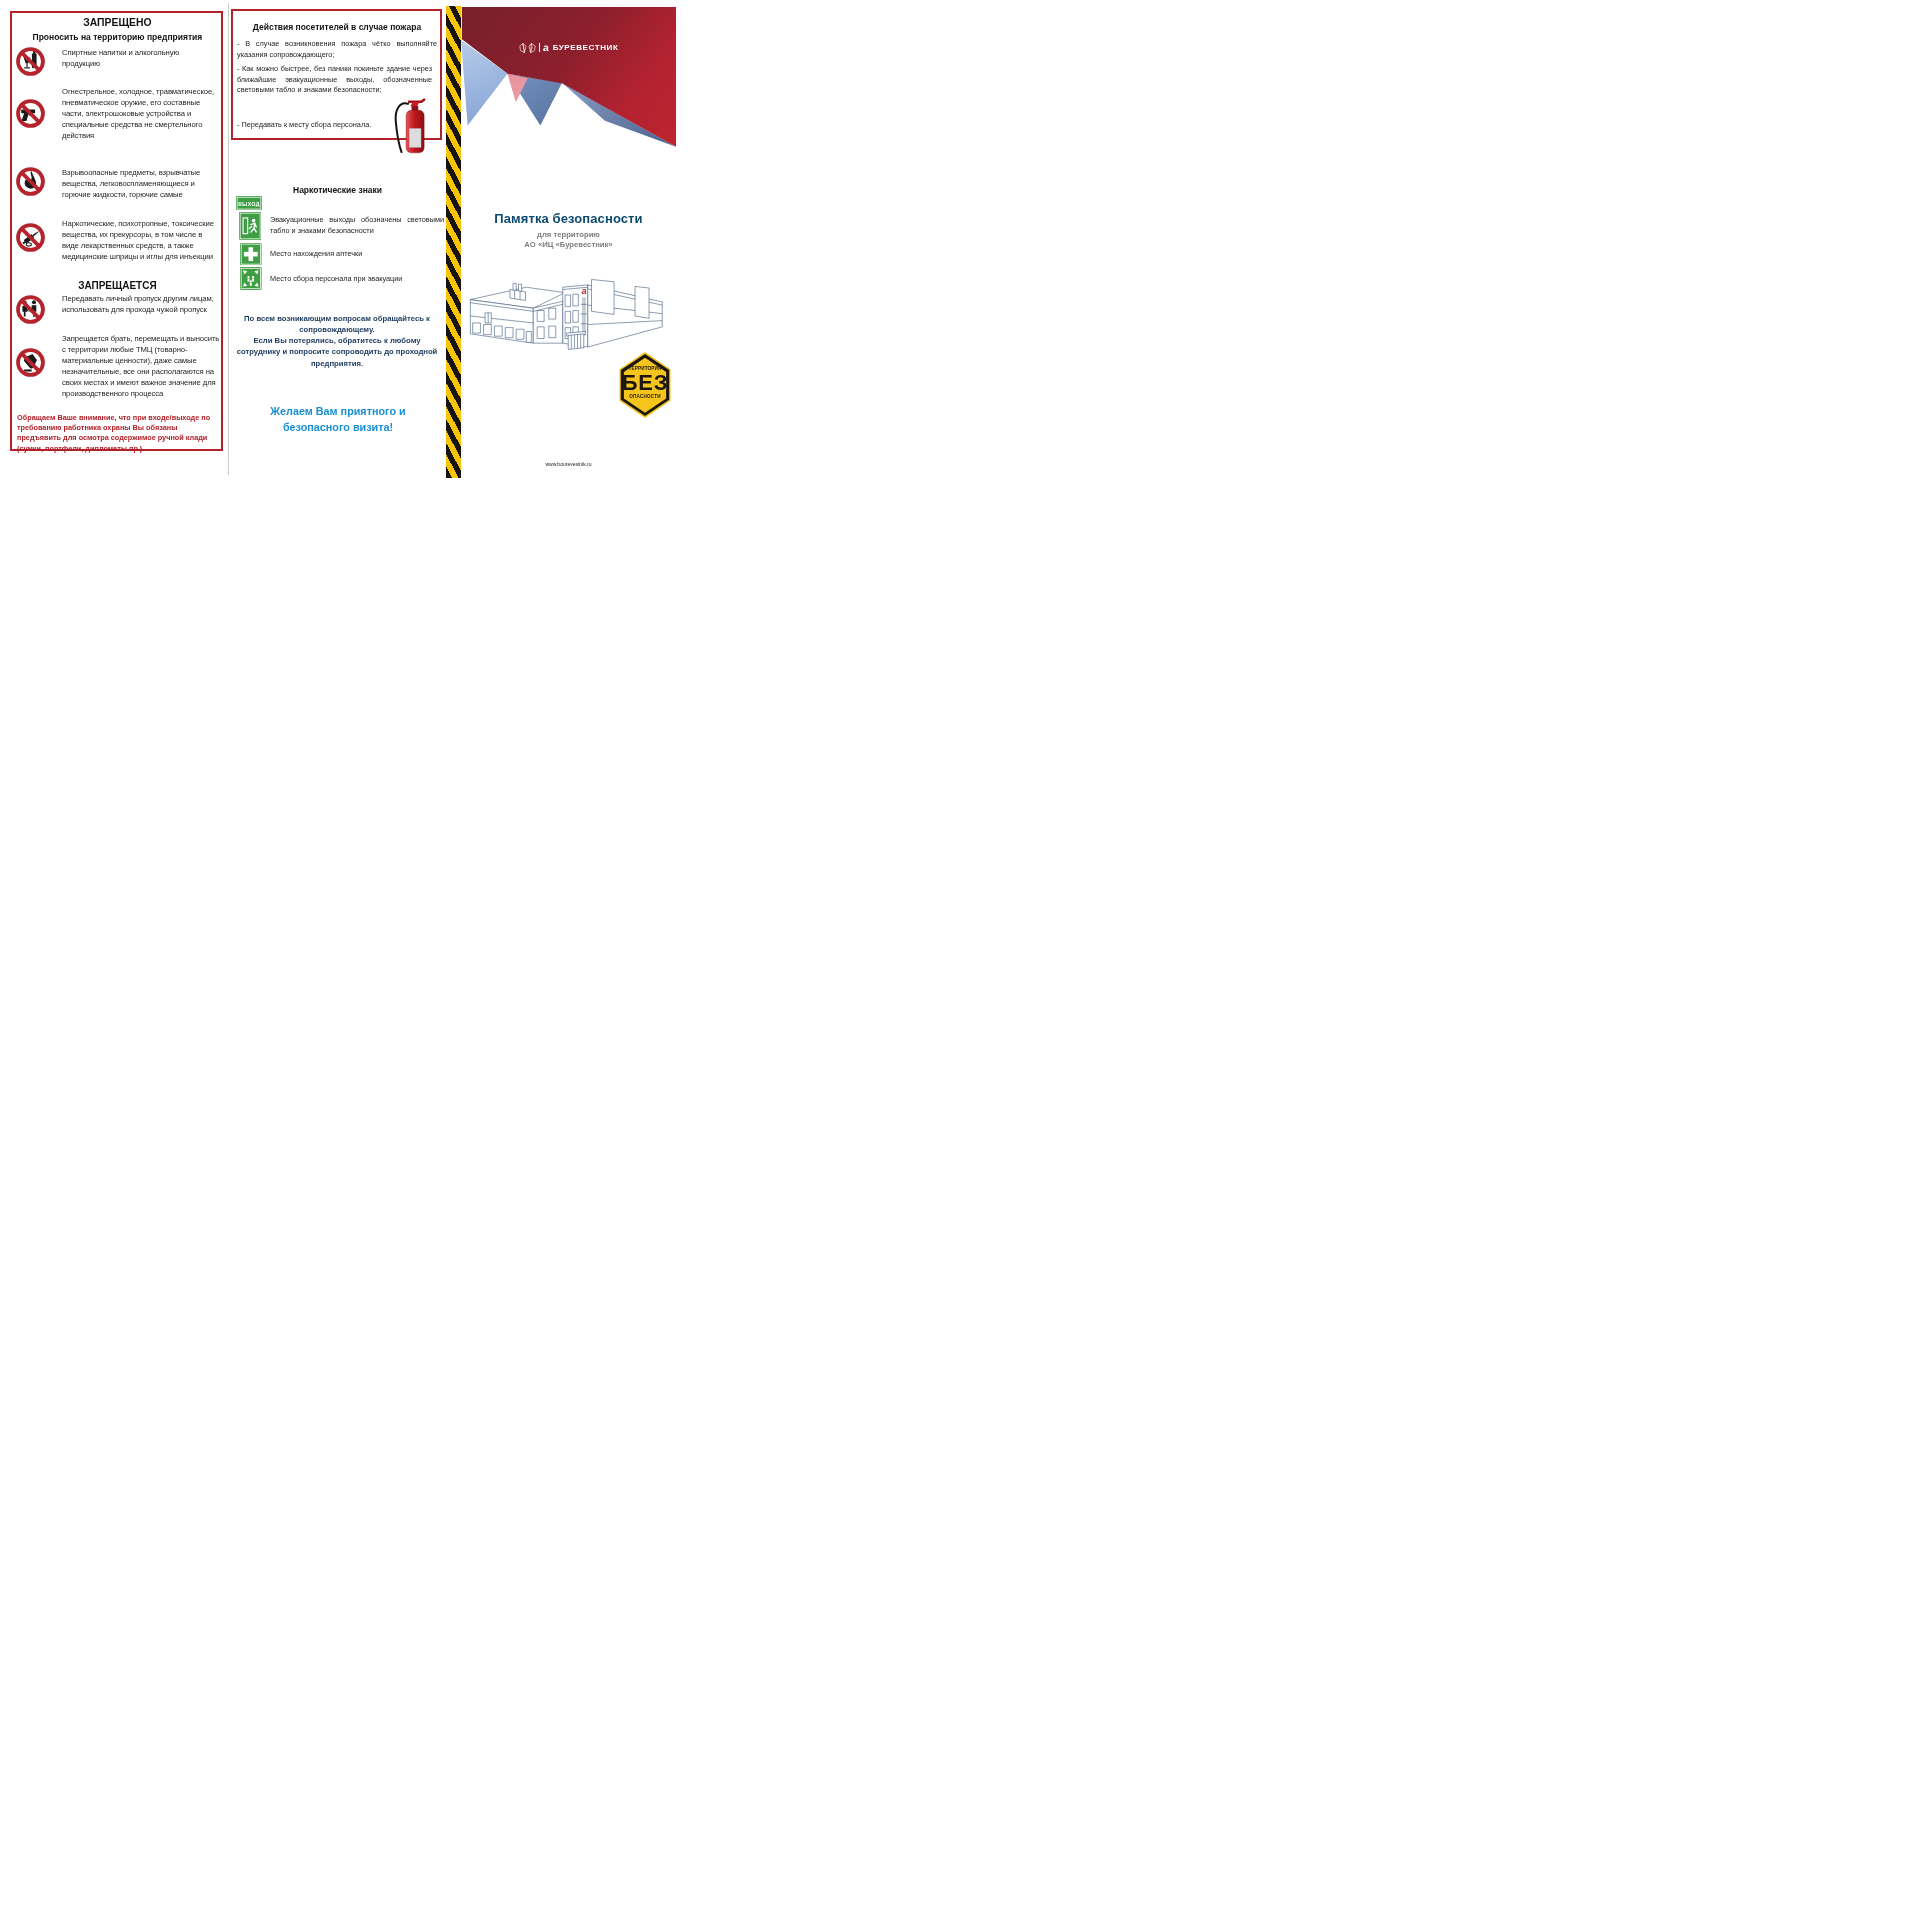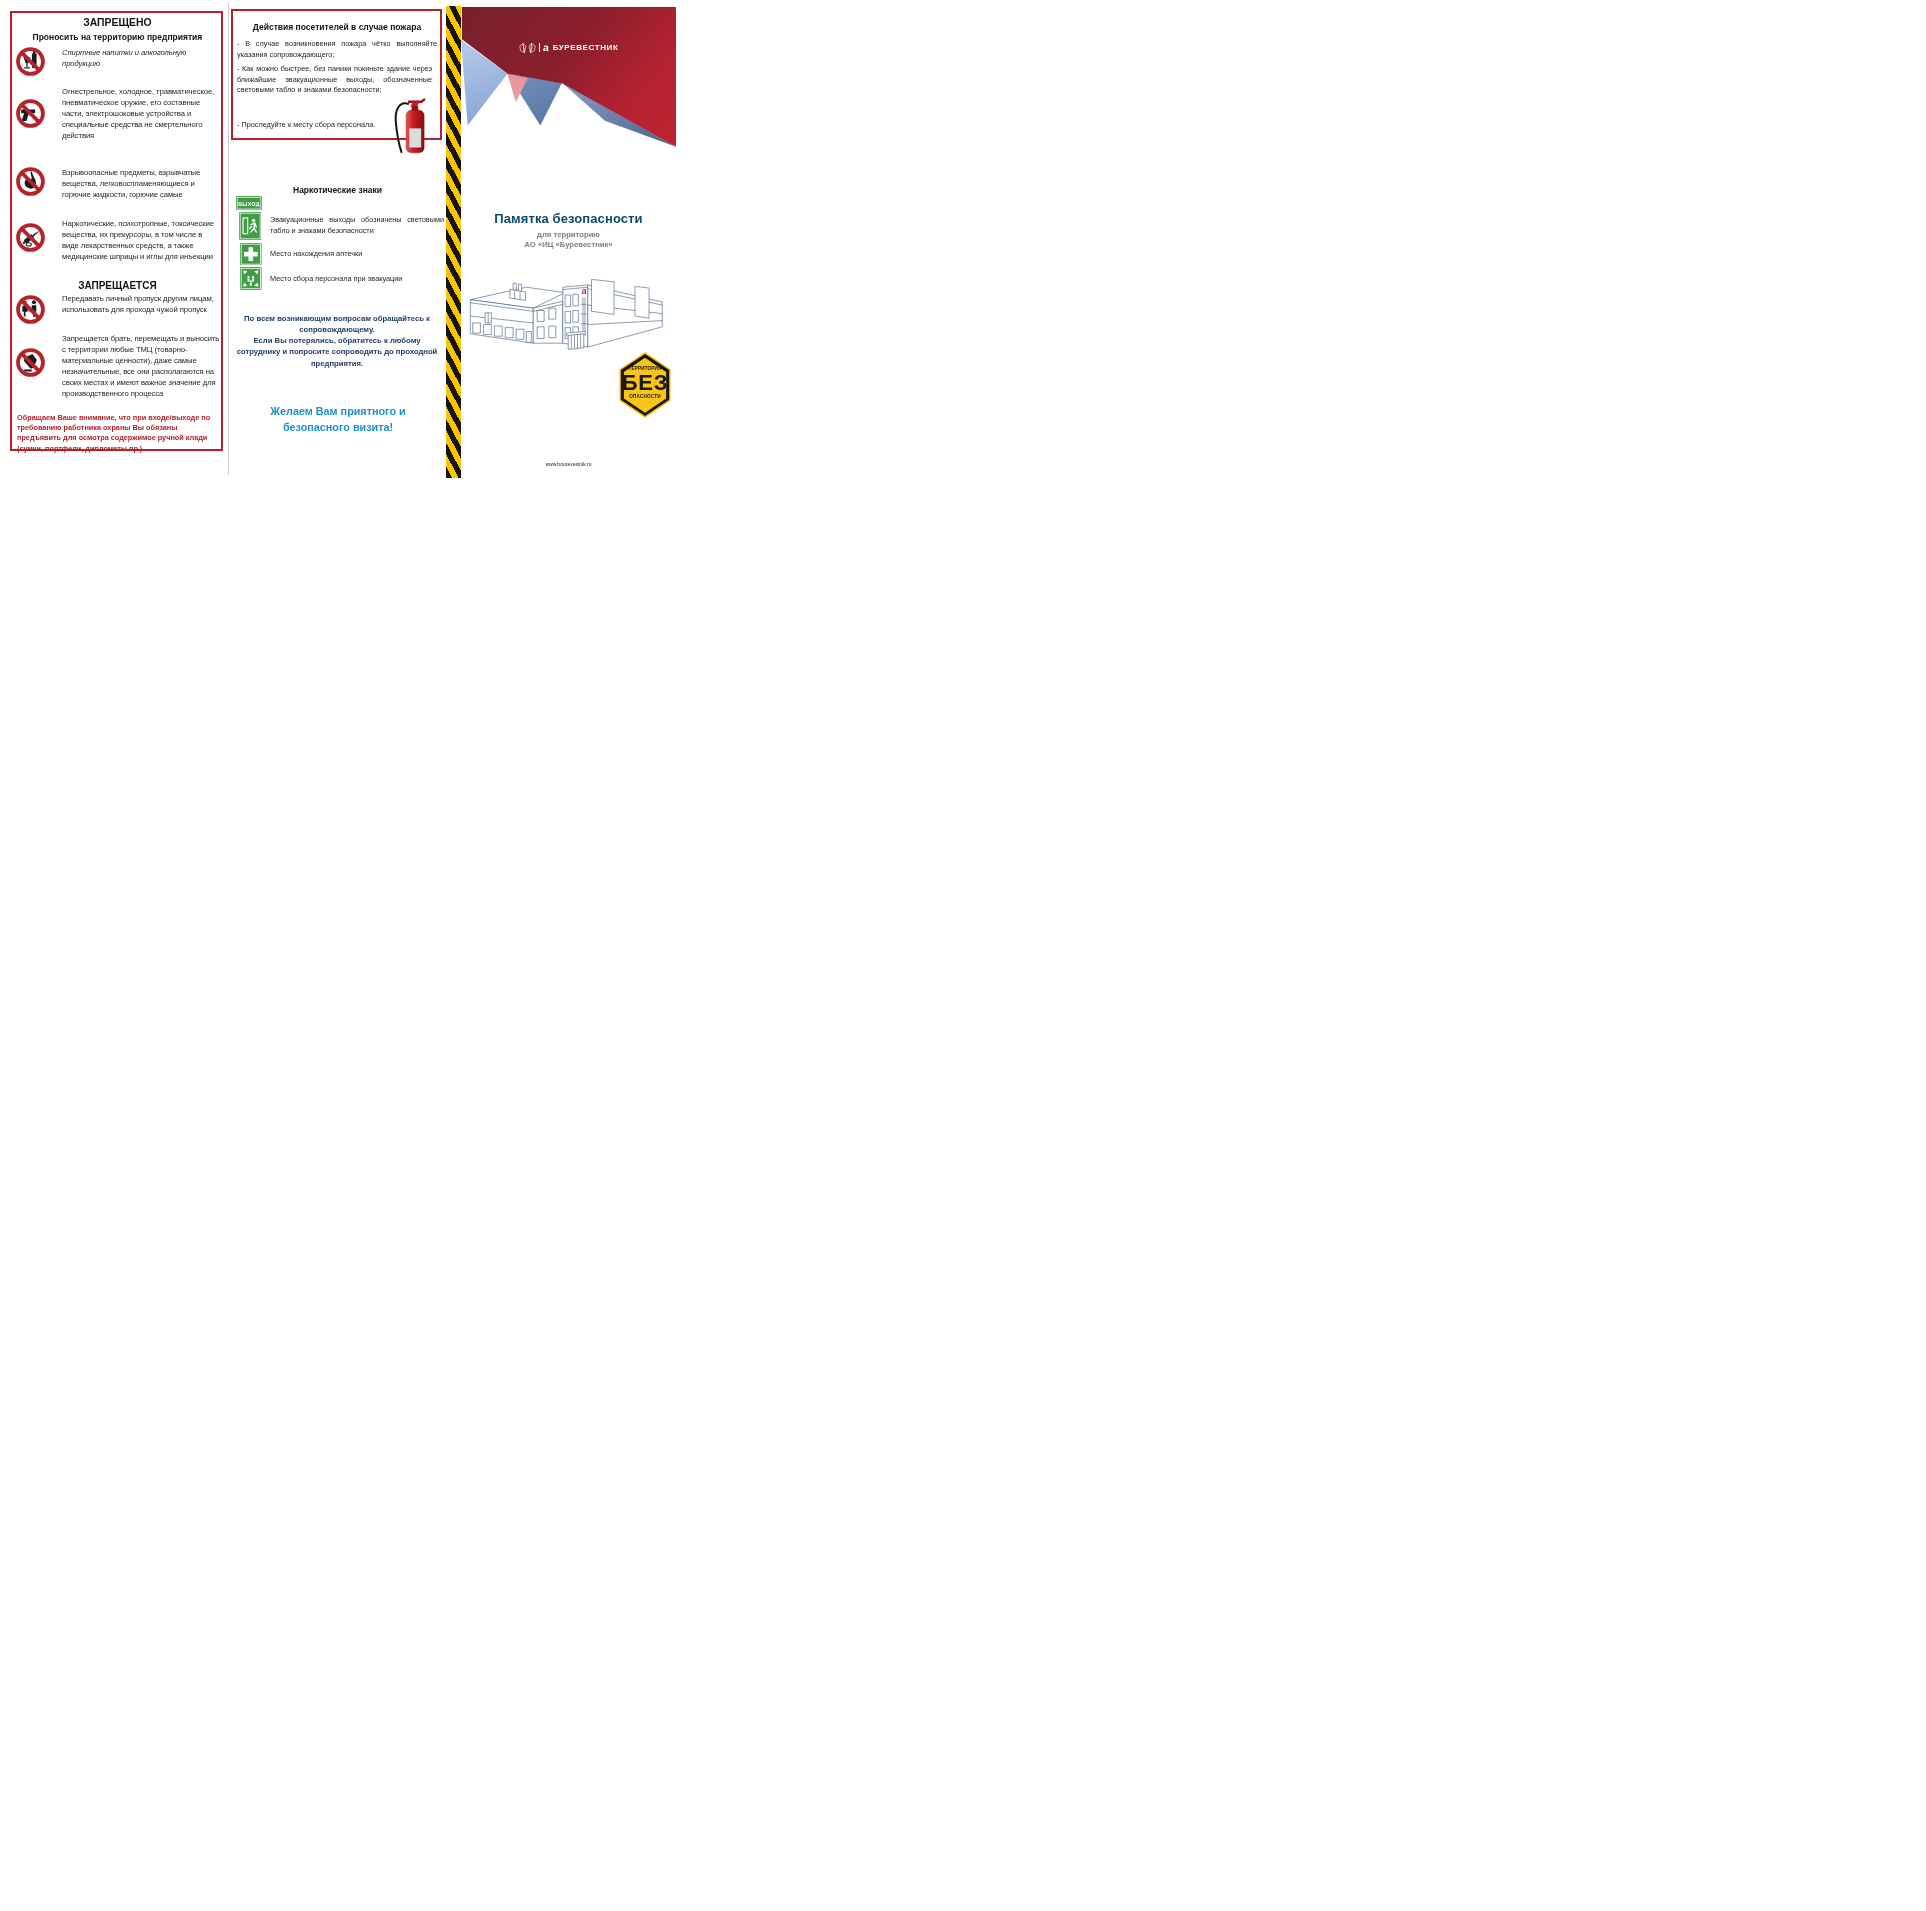--- a/index.html
+++ b/index.html
@@ -77,21 +77,21 @@
         <rect x="55" y="22" width="16" height="50" rx="3"></rect>
           <rect x="59" y="11" width="8" height="14"></rect>
         <polygon points="26,36 50,36 42,57 34,57"></polygon>
           <rect x="36" y="57" width="4" height="13"></rect>
         <rect x="28" y="70" width="20" height="4"></rect>
       </g>
       <circle cx="50" cy="50" r="43" fill="none" stroke="#b5242c" stroke-width="13"></circle>
       <rect x="2" y="43.5" width="96" height="13" fill="#b5242c" transform="rotate(45 50 50)"></rect>
     </svg>
   </span>
-  <div class="p-text" style="left:62px;top:48px;width:150px;font-style:italic;">Спиртные напитки и алкогольную продукцию</div>
+  <div class="p-text" style="left:62px;top:48px;width:150px;">Спиртные напитки и алкогольную продукцию</div>
 
   <span class="no-sign" style="left:16px;top:99px;">
     <svg viewBox="0 0 100 100" width="29" height="29">
       <g fill="#1a1a1a">
         <path d="M18 36 H66 V49 H44 L36 76 H19 L28 49 H18 Z"></path>
         <rect x="44" y="49" width="10" height="8"></rect>
       </g>
       <circle cx="50" cy="50" r="43" fill="none" stroke="#b5242c" stroke-width="13"></circle>
       <rect x="2" y="43.5" width="96" height="13" fill="#b5242c" transform="rotate(45 50 50)"></rect>
     </svg>
@@ -152,21 +152,21 @@
   <div class="p-text" style="left:62px;top:334px;width:160px;">Запрещается брать, перемещать и выносить с территории любые ТМЦ (товарно-материальные ценности), даже самые незначительные, все они располагаются на своих местах и имеют важное значение для производственного процесса</div>
 
   <div class="notice">Обращаем Ваше внимание, что при входе/выходе по требованию работника охраны Вы обязаны предъявить для осмотра содержимое ручной клади (сумки, портфели, дипломаты пр.)</div>
 
   <div class="sep"></div>
 
   <div class="mid-box"></div>
   <div class="mid-title">Действия посетителей в  случае пожара</div>
   <div class="bullet" style="top:39px;">- В случае возникновения пожара чётко выполняйте указания сопровождающего;</div>
   <div class="bullet" style="top:64px;width:195px;">- Как можно быстрее, без паники покиньте здание через ближайшие эвакуационные выходы, обозначенные световыми табло и знаками безопасности;</div>
-  <div class="bullet" style="top:120px;">- Проследуйте к месту сбора персонала.</div>
+  <div class="bullet" style="top:120px;">- Передавать к месту сбора персонала.</div>
 
   <span class="abs" style="left:386px;top:97px;">
     <svg viewBox="0 0 110 150" width="48" height="59">
       <defs>
         <linearGradient id="gradR" x1="0" y1="0" x2="1" y2="0">
           <stop offset="0" stop-color="#e2555a"></stop>
             <stop offset="0.45" stop-color="#c0191f"></stop>
             <stop offset="1" stop-color="#8c1016"></stop>
         </linearGradient>
       </defs>

